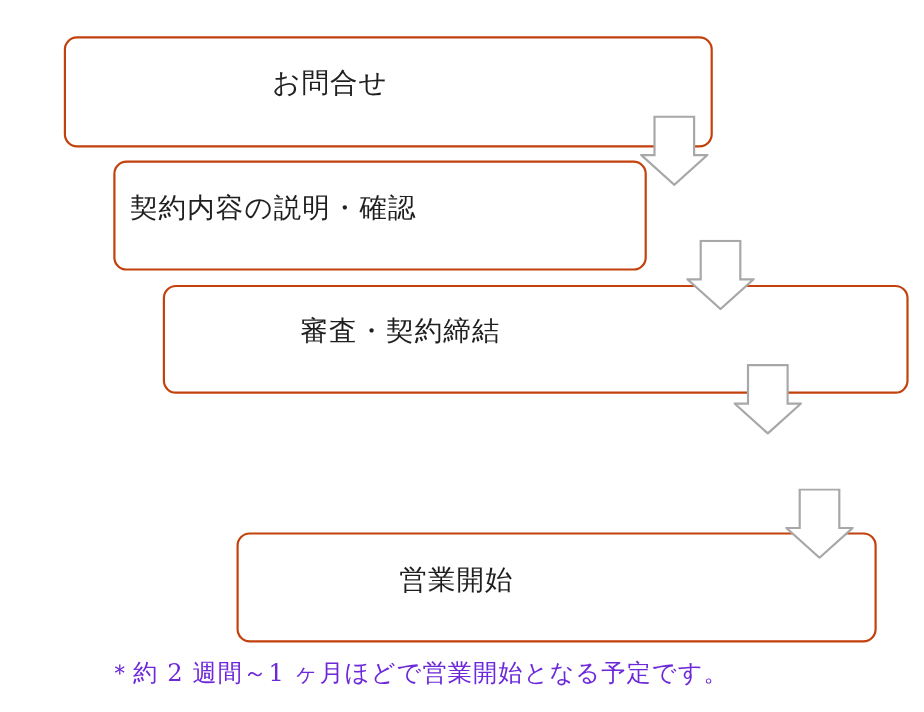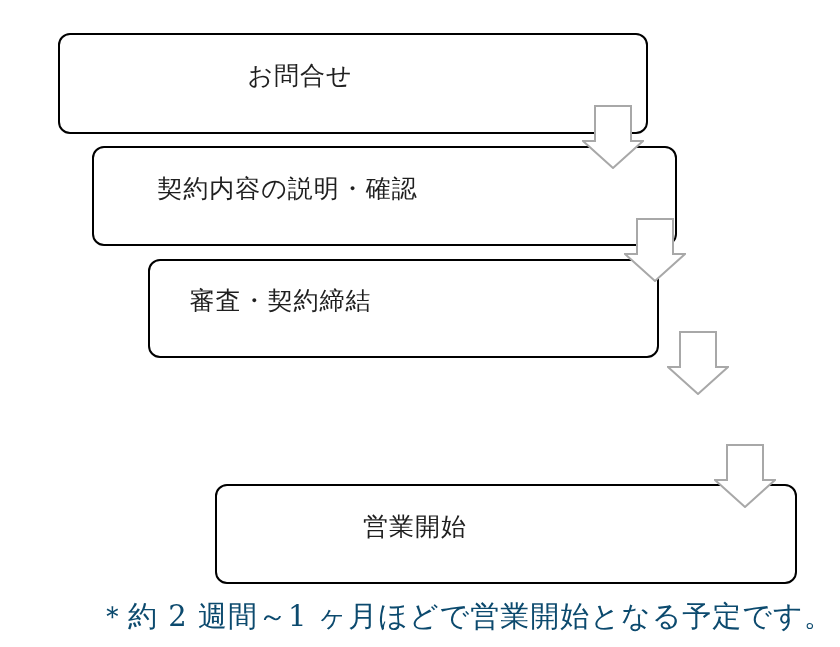--- a/index.html
+++ b/index.html
@@ -13,55 +13,55 @@
     height: 647px;
     background: #ffffff;
     overflow: hidden;
     font-family: "DejaVu Serif", "Liberation Serif", serif;
   }
   .step {
     position: absolute;
     box-sizing: border-box;
     height: 100px;
     background: #ffffff;
-    border: 2px solid #000000;
+    border: 2px solid #c2410c;
     border-radius: 12px;
     display: flex;
     align-items: center;
     justify-content: center;
     font-size: 25px;
     color: #1f1f1f;
     letter-spacing: 1px;
     padding-bottom: 16px;
     white-space: pre;
     z-index: 1;
   }
   .step-1 { left: 58px;  top: 33px;  width: 590px; height: 101px; padding-right: 106px; }
-  .step-2 { left: 92px; top: 146px; width: 585px; padding-right: 194px; }
-  .step-3 { left: 148px; top: 259px; width: 511px; height: 99px; padding-right: 246px; }
+  .step-2 { left: 103px; top: 146px; width: 485px; padding-right: 194px; }
+  .step-3 { left: 148px; top: 259px; width: 678px; height: 99px; padding-right: 246px; }
   .step-4 { left: 188px; top: 371px; width: 585px; padding-right: 206px; }
   .step-5 { left: 215px; top: 484px; width: 582px; padding-right: 182px; }
 
   .arrow {
     position: absolute;
     width: 62px;
     height: 64px;
     z-index: 2;
   }
   .arrow-1 { left: 582px; top: 105px; }
   .arrow-2 { left: 624px; top: 218px; }
   .arrow-3 { left: 667px; top: 331px; }
   .arrow-4 { left: 714px; top: 444px; }
 
   .footnote {
     position: absolute;
     left: 98px;
     top: 597px;
-    font-size: 29px;
-    color: #0c4a6e;
+    font-size: 22px;
+    color: #6d28d9;
     letter-spacing: 1px;
     white-space: pre;
   }
 </style>
 </head>
 <body>
 
 <div class="canvas">
 
   <div class="step step-1">

